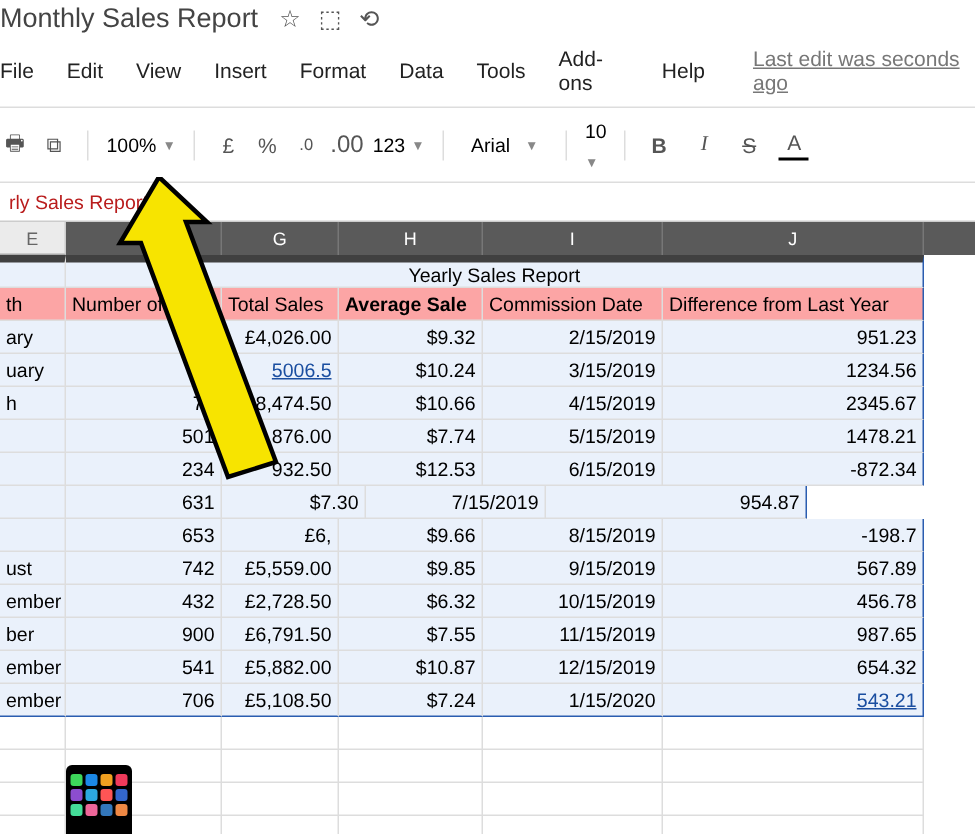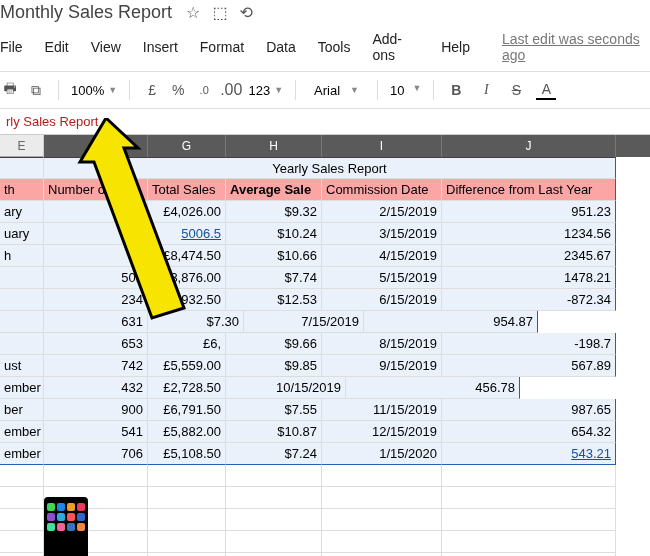--- a/index.html
+++ b/index.html
@@ -10,41 +10,41 @@
 .title-icons span { font-size: 16px; color: #555; }
 .menu-bar { display: flex; align-items: center; padding: 2px 0 8px 0; border-bottom: 1px solid #ddd; }
 .menu-item { padding: 0 10px 0 0; margin-right: 12px; font-size: 14px; color: #222; cursor: pointer; }
 .last-edit { color: #777; text-decoration: underline; font-size: 14px; margin-left: 10px; cursor: pointer; }
 .toolbar { display: flex; align-items: center; padding: 8px 0; border-bottom: 1px solid #ddd; gap: 6px; }
 .tb-sep { width: 1px; height: 20px; background: #ddd; margin: 0 6px; }
 .tb-btn { min-width: 20px; height: 20px; display: flex; align-items: center; justify-content: center; color: #555; font-size: 14px; cursor: pointer; }
 .zoom { display: flex; align-items: center; gap: 4px; }
 .caret { font-size: 9px; color: #888; }
 .font-sel { display: flex; align-items: center; gap: 10px; padding: 0 6px; }
-.fontsize { display: flex; align-items: flex-start; gap: 8px; }
+.fontsize { display: flex; align-items: flex-start; gap: 8px; flex-direction: column; }
 .fmt { display: flex; gap: 10px; }
 .fmt-b { font-weight: bold; }
 .fmt-i { font-style: italic; font-family: serif; }
 .fmt-s { text-decoration: line-through; }
 .fmt-a { border-bottom: 2px solid #000; padding-bottom: 1px; }
 .formula-bar { padding: 5px 6px; border-bottom: 1px solid #ccc; font-size: 13px; color: #b91c1c; }
 .sheet { position: relative; }
 .col-headers { display: flex; background: #5a5a5a; height: 22px; }
 .col-headers > div:first-child { width: 44px; background: #ebebeb; border-right: 1px solid #ccc; border-bottom: 1px solid #aaa; }
 .ch { color: #fff; text-align: center; font-size: 12px; line-height: 22px; border-right: 1px solid #777; }
 .ch-e { width: 44px; background: #ebebeb !important; color: #666 !important; border-right: 1px solid #ccc !important; }
 .ch-f { width: 104px; }
 .ch-g { width: 78px; }
 .ch-h { width: 96px; }
 .ch-i { width: 120px; }
 .ch-j { width: 174px; }
 .rows { }
 .row { display: flex; height: 22px; }
 .cell { border-right: 1px solid #ddd; border-bottom: 1px solid #ddd; padding: 0 4px; font-size: 13px; display: flex; align-items: center; background: #eaf1fb; }
-.sel-top { border-top: 1px solid #404040; }
+.sel-top { border-top: 5px solid #404040; }
 .sel-bot { border-bottom: 1px solid #2a5db0; }
 .sel-right { border-right: 1px solid #2a5db0; }
 .c-e { width: 44px; justify-content: flex-start; }
 .c-f { width: 104px; justify-content: flex-end; }
 .c-f.hdr { justify-content: flex-start; }
 .c-g { width: 78px; justify-content: flex-end; }
 .c-g.hdr { justify-content: flex-start; }
 .c-h { width: 96px; justify-content: flex-end; }
 .c-h.hdr { justify-content: flex-start; font-weight: bold; }
 .c-i { width: 120px; justify-content: flex-end; }
@@ -205,20 +205,21 @@
         <div class="cell c-f">742</div>
         <div class="cell c-g">£5,559.00</div>
         <div class="cell c-h">$9.85</div>
         <div class="cell c-i">9/15/2019</div>
         <div class="cell c-j sel-right">567.89</div>
       </div>
       <div class="row">
         <div class="cell c-e">ember</div>
         <div class="cell c-f">432</div>
         <div class="cell c-g">£2,728.50</div>
+        <div class="cell c-h">$6.32</div>
         <div class="cell c-i">10/15/2019</div>
         <div class="cell c-j sel-right">456.78</div>
       </div>
       <div class="row">
         <div class="cell c-e">ber</div>
         <div class="cell c-f">900</div>
         <div class="cell c-g">£6,791.50</div>
         <div class="cell c-h">$7.55</div>
         <div class="cell c-i">11/15/2019</div>
         <div class="cell c-j sel-right">987.65</div>

